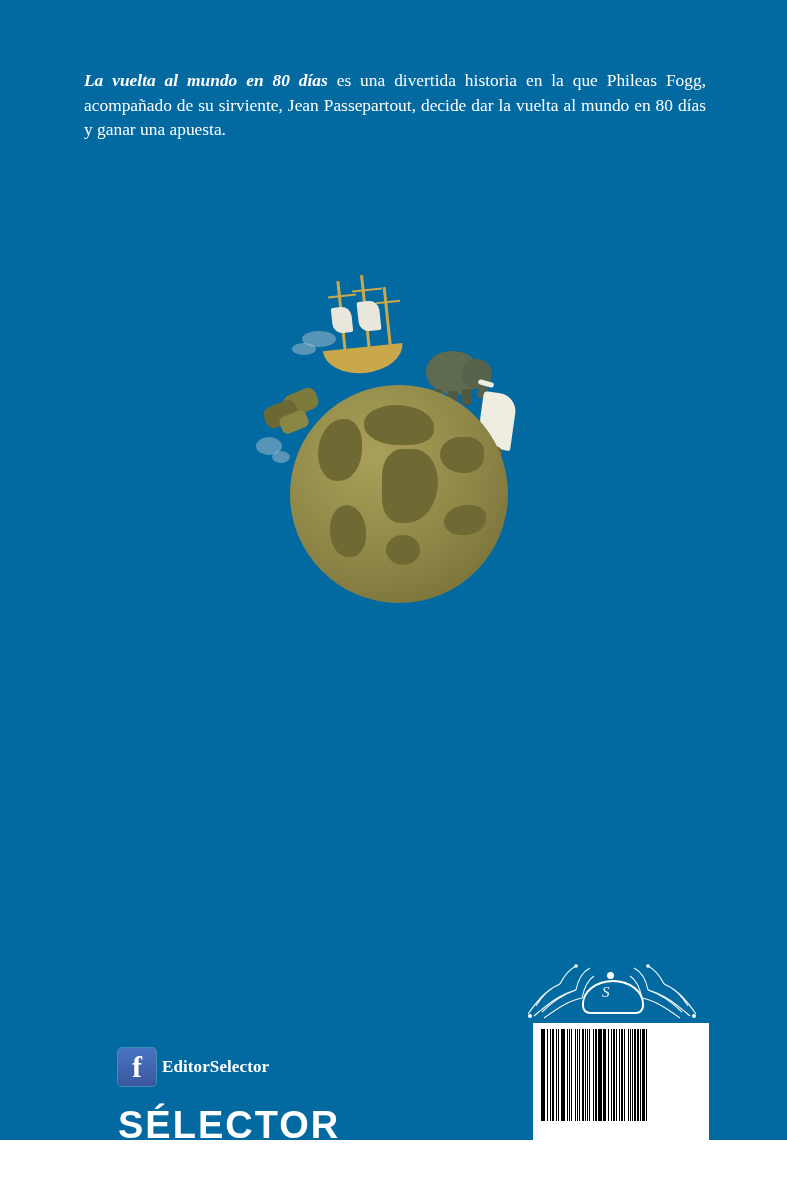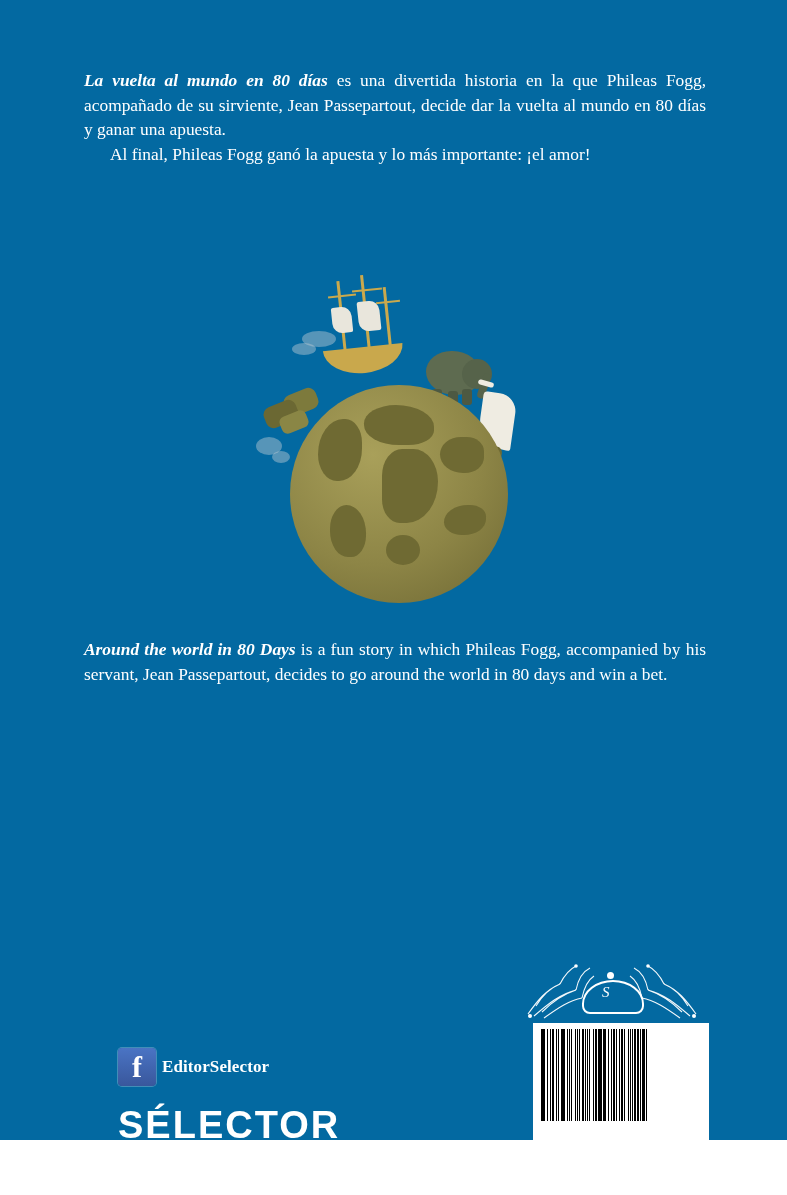--- a/index.html
+++ b/index.html
@@ -347,21 +347,20 @@
     margin-top: 16px;
   }
 </style>
 </head>
 <body>
 
 <div class="cover">
 
   <div class="text-block es-block">
     <p class="first"><span class="title-it">La vuelta al mundo en 80 días</span><span> es una divertida historia en la que Phileas Fogg, acompañado de su sirviente, Jean Passepartout, decide dar la vuelta al mundo en 80 días y ganar una apuesta.</span></p>
-    <p>Al final, Phileas Fogg ganó la apuesta y lo más importante: ¡el amor!</p>
   </div>
 
   <div class="illustration">
 
     <div class="telescope">
       <div class="tb1"></div>
       <div class="tb2"></div>
       <div class="tb3"></div>
       <div class="smoke" style="left:2px; top:52px; width:26px; height:18px;"></div>
       <div class="smoke" style="left:18px; top:66px; width:18px; height:12px;"></div>
@@ -403,21 +402,20 @@
       <div class="cont c2"></div>
       <div class="cont c3"></div>
       <div class="cont c4"></div>
       <div class="cont c5"></div>
       <div class="cont c6"></div>
       <div class="cont c7"></div>
     </div>
   </div>
 
   <div class="text-block en-block">
-    <p class="first"><span class="title-it">Around the world in 80 Days</span><span> is a fun story in which Phileas Fogg, accompanied by his servant, Jean Passepartout, decides to go around the world in 80 days and win a bet.</span></p>
   </div>
 
   <div class="fb-row">
     <div class="fb-icon">
         <span>f</span>
       </div>
     <div class="fb-label">EditorSelector</div>
   </div>
 
   <div class="logo">SÉLECTOR</div>

